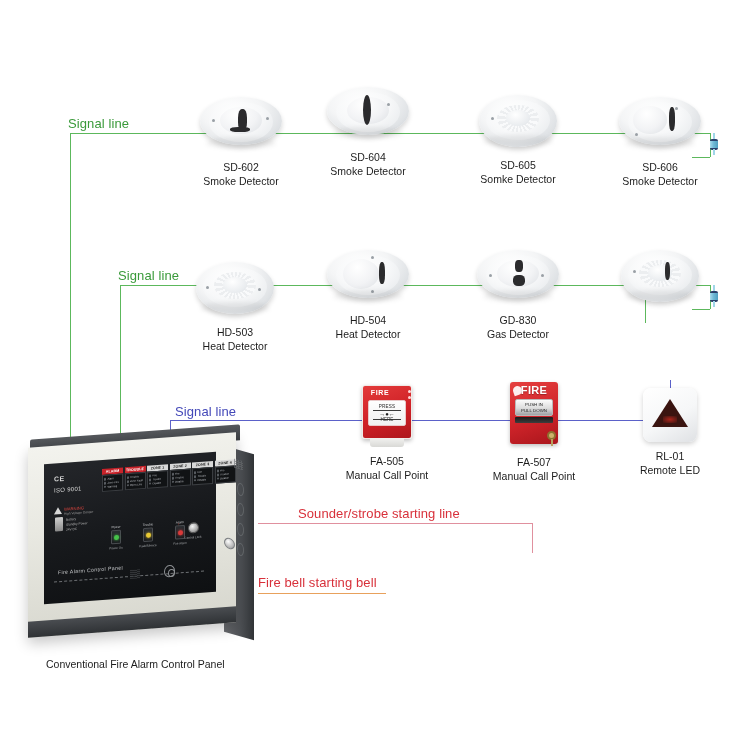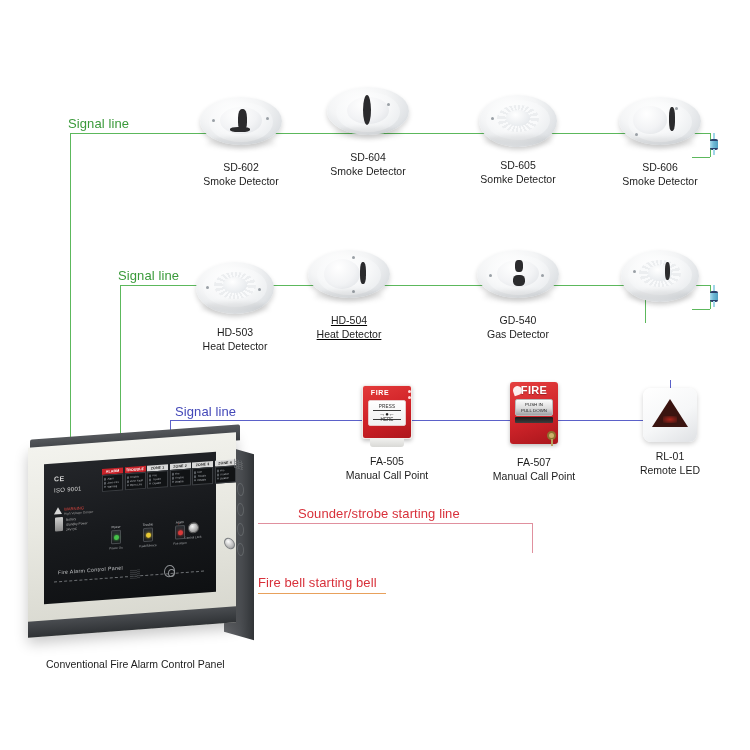--- a/index.html
+++ b/index.html
@@ -507,21 +507,21 @@
         <div class="screw" style="left:64px; top:28px;"></div>
         <div class="shade"></div>
       </div>
     </div>
     <div class="caption">
       <span class="model">HD-503</span>
       <span class="kind">Heat Detector</span>
     </div>
   </div>
 
-  <div class="device" style="left:299px; top:248px; width:100px;text-decoration:underline;">
+  <div class="device" style="left:318px; top:248px; width:100px;">
     <div class="art">
       <div class="det" style="margin:0 auto;">
         <div class="base"></div>
         <div class="rim"></div>
         <div class="cap" style="left:16px; top:11px; width:36px; height:30px;"></div>
         <div class="vent" style="left:52px; top:14px; width:6px; height:22px;"></div>
         <div class="screw" style="left:44px; top:8px;"></div>
         <div class="screw" style="left:44px; top:42px;"></div>
         <div class="shade"></div>
       </div>
@@ -539,21 +539,21 @@
         <div class="rim"></div>
         <div class="cap"></div>
         <div class="vent" style="left:38px; top:12px; width:8px; height:12px;"></div>
         <div class="vent" style="left:36px; top:27px; width:12px; height:11px;"></div>
         <div class="screw" style="left:12px; top:26px;"></div>
         <div class="screw" style="left:64px; top:26px;"></div>
         <div class="shade"></div>
       </div>
     </div>
     <div class="caption">
-      <span class="model">GD-540</span>
+      <span class="model">GD-830</span>
       <span class="kind">Gas Detector</span>
     </div>
   </div>
 
   <div class="device" style="left:605px; top:248px; width:110px;">
     <div class="art">
       <div class="det ribbed wide" style="margin:0 auto;">
         <div class="base"></div>
         <div class="rim"></div>
         <div class="cap"></div>

